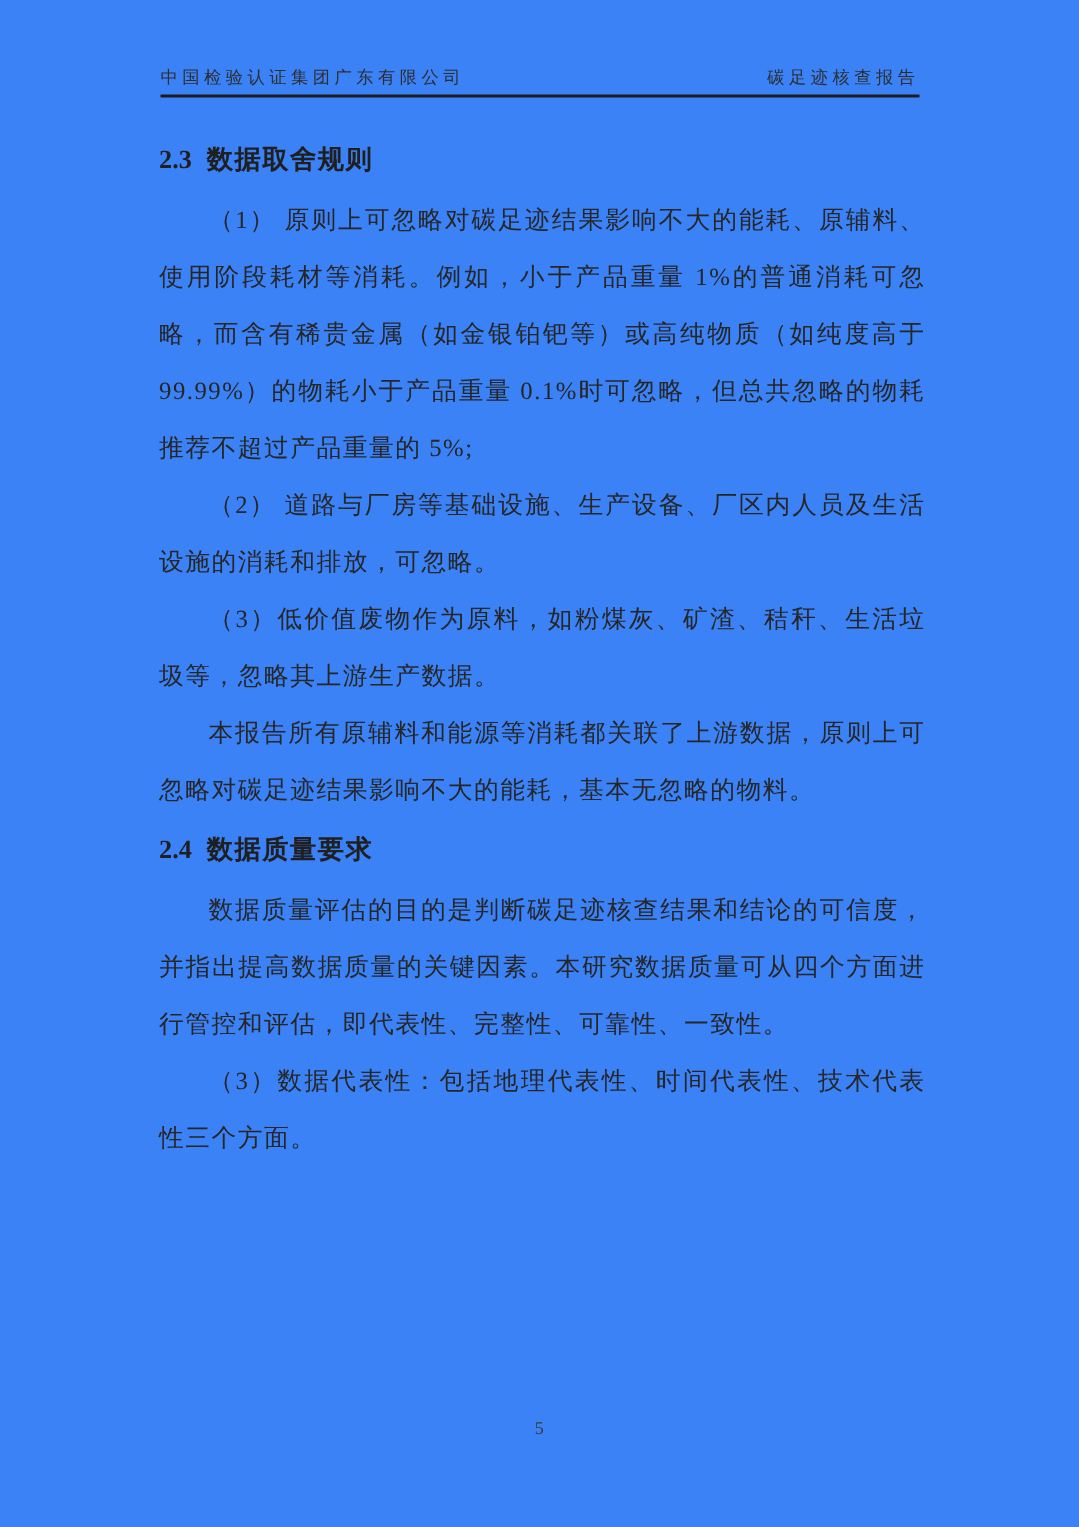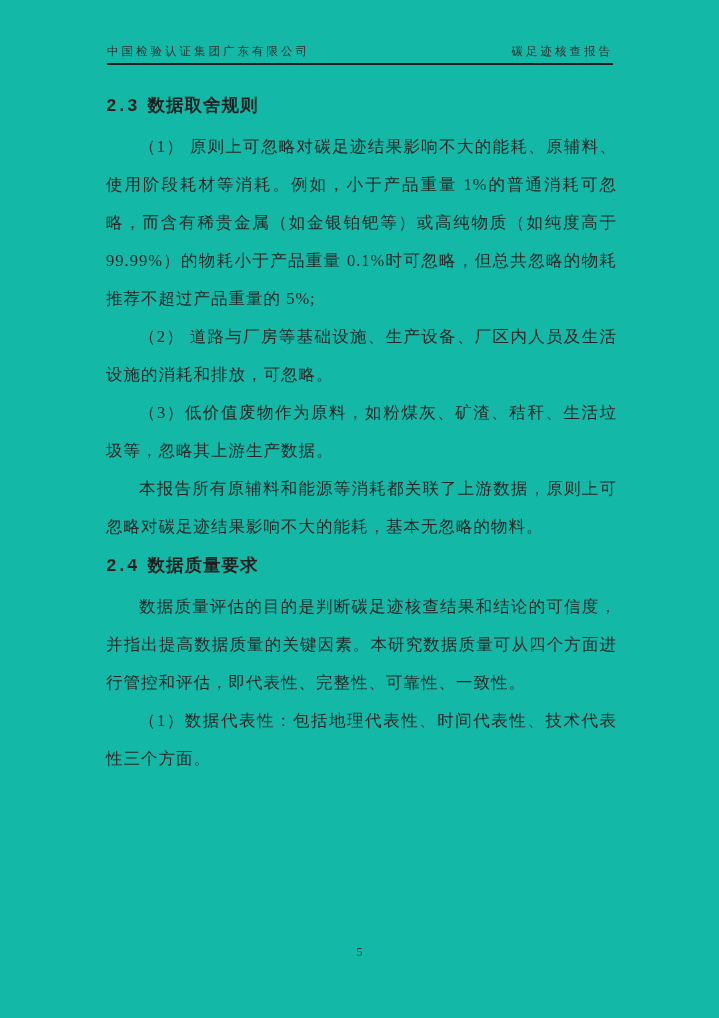--- a/index.html
+++ b/index.html
@@ -4,21 +4,21 @@
 <style>
   html, body {
     margin: 0;
     padding: 0;
     background: #ffffff;
   }
   .page {
     position: relative;
     width: 719px;
     height: 1018px;
-    background: #14b8a6;
+    background: #3b82f6;
     color: #262626;
     font-family: "Liberation Serif", "DejaVu Serif", serif;
     overflow: hidden;
     margin: 0 auto;
   }
   
   .doc-header {
     position: absolute;
     top: 44px;
     left: 107px;
@@ -40,21 +40,20 @@
     left: 106px;
     width: 511px;
   }
   .section-heading {
     font-size: 17.5px;
     font-weight: bold;
     line-height: 28px;
     margin: 0 0 8px 0;
     letter-spacing: 1px;
     color: #1f1f1f;
-    font-family: Liberation Mono, monospace;
   }
   .section-heading .heading-num {
     letter-spacing: 0;
     margin-right: 10px;
   }
   .para {
     font-size: 16.5px;
     line-height: 38px;
     margin: 0;
     text-align: justify;
@@ -97,21 +96,21 @@
       <p class="para">（2） 道路与厂房等基础设施、生产设备、厂区内人员及生活设施的消耗和排放，可忽略。</p>
       <p class="para">（3）低价值废物作为原料，如粉煤灰、矿渣、秸秆、生活垃圾等，忽略其上游生产数据。</p>
       <p class="para">本报告所有原辅料和能源等消耗都关联了上游数据，原则上可忽略对碳足迹结果影响不大的能耗，基本无忽略的物料。</p>
     </div>
 
     <div class="section">
       <h2 class="section-heading">
         <span class="heading-num">2.4</span><span>数据质量要求</span>
       </h2>
       <p class="para">数据质量评估的目的是判断碳足迹核查结果和结论的可信度，并指出提高数据质量的关键因素。本研究数据质量可从四个方面进行管控和评估，即代表性、完整性、可靠性、一致性。</p>
-      <p class="para">（1）数据代表性：包括地理代表性、时间代表性、技术代表性三个方面。</p>
+      <p class="para">（3）数据代表性：包括地理代表性、时间代表性、技术代表性三个方面。</p>
     </div>
 
   </div>
 
   <div class="page-footer">
     <span>5</span>
   </div>
 
 </div>
 

